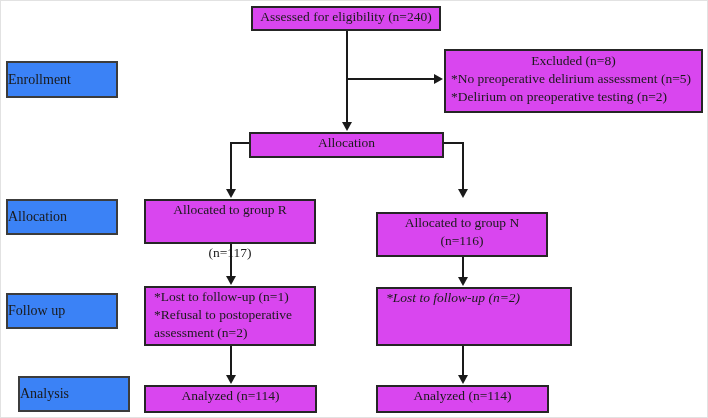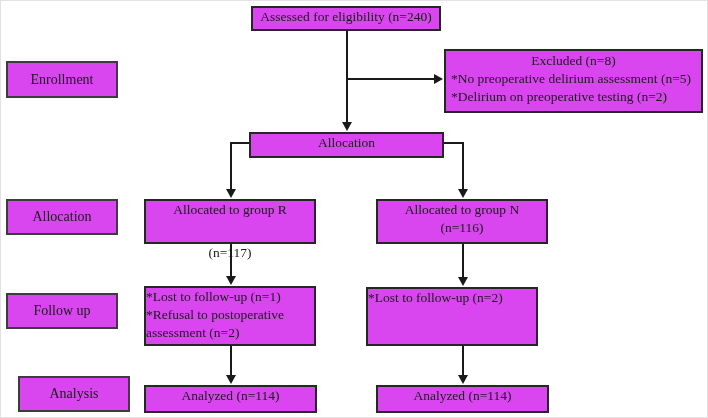--- a/index.html
+++ b/index.html
@@ -34,48 +34,49 @@
     flex-direction: column;
     justify-content: flex-start;
     align-items: center;
     font-size: 13.5px;
     line-height: 1.35;
     text-align: center;
   }
   .stage {
     position: absolute;
     box-sizing: border-box;
-    background: #d946ef;
+    background: #3b82f6;
     border: 2px solid #3c3c3c;
     display: flex;
-    justify-content: center;
+    justify-content: flex-start;
     align-items: center;
     font-size: 14px;
   }
   .box.left-align {
     align-items: flex-start;
     text-align: left;
+    padding-left: 8px;
     padding-right: 4px;
   }
   .box .title-line {
     width: 100%;
     text-align: center;
   }
   .box .item-line {
     width: 100%;
     text-align: left;
   }
   
   .pos-assessed   { left: 250px; top: 5px;   width: 190px; height: 25px; }
   .pos-excluded   { left: 443px; top: 48px;  width: 259px; height: 64px; padding: 1px 5px; }
   .pos-randomized { left: 248px; top: 131px; width: 195px; height: 26px; }
   .pos-alloc-r    { left: 143px; top: 198px; width: 172px; height: 45px; gap: 25px; }
-  .pos-alloc-n    { left: 375px; top: 198px; width: 172px; height: 45px; }
+  .pos-alloc-n    { left: 375px; top: 211px; width: 172px; height: 45px; }
   .pos-fu-r       { left: 143px; top: 285px; width: 172px; height: 60px; }
-  .pos-fu-n       { left: 365px; top: 286px; width: 172px; height: 59px; }
+  .pos-fu-n       { left: 375px; top: 286px; width: 196px; height: 59px; font-style: italic; }
   .pos-an-r       { left: 143px; top: 384px; width: 173px; height: 28px; }
   .pos-an-n       { left: 375px; top: 384px; width: 173px; height: 28px; }
   .pos-stage-enrollment { left: 5px; top: 60px;  width: 112px; height: 37px; }
   .pos-stage-allocation { left: 5px; top: 198px; width: 112px; height: 36px; }
   .pos-stage-followup   { left: 5px; top: 292px; width: 112px; height: 36px; }
   .pos-stage-analysis   { left: 17px; top: 375px; width: 112px; height: 36px; }
 </style>
 </head>
 <body>
 

